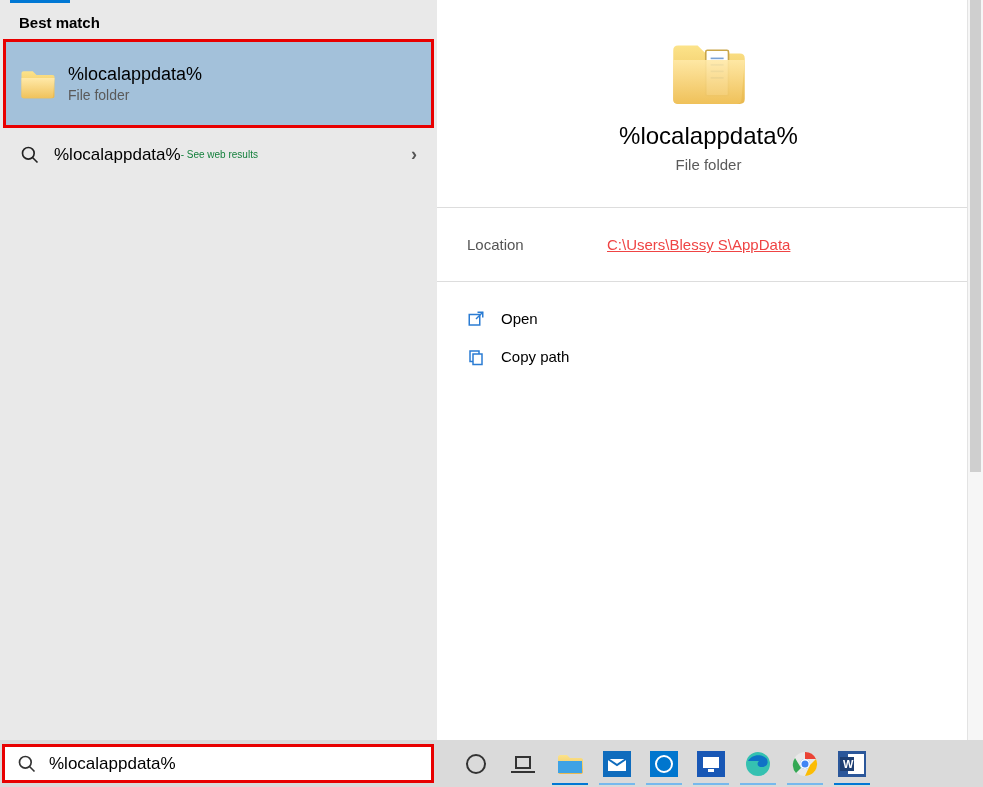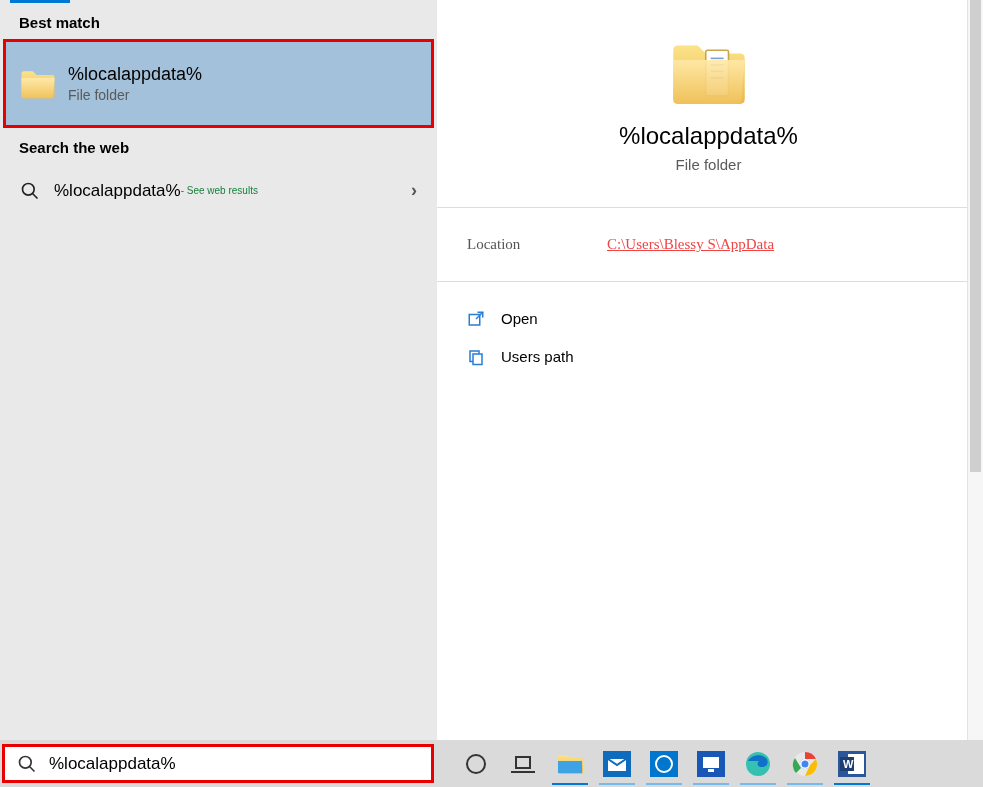--- a/index.html
+++ b/index.html
@@ -25,21 +25,21 @@
   .web-title{font-size:17px;color:#000;}
   .web-sub{font-size:10px;color:#15803d;}
   .chev{color:#555;font-size:18px;font-weight:bold;}
 
   
   .preview-top{padding-top:40px;display:flex;flex-direction:column;align-items:center;border-bottom:1px solid #ddd;padding-bottom:34px;}
   .folder-icon-lg{width:78px;height:66px;}
   .preview-title{font-size:24px;font-weight:400;color:#000;margin-top:16px;}
   .preview-sub{font-size:15px;color:#5a5a5a;margin-top:6px;}
 
-  .location-row{display:flex;align-items:flex-start;padding:28px 30px 28px 30px;border-bottom:1px solid #ddd;font-size:15px;font-family:Liberation Serif, serif;}
+  .location-row{display:flex;align-items:flex-start;padding:28px 30px 28px 30px;border-bottom:1px solid #ddd;font-size:15px;}
   .loc-label{color:#555;width:140px;}
   .loc-path{color:#ef4444;text-decoration:underline;}
 
   .actions{padding:18px 0;}
   .action-row{display:flex;padding:10px 30px;font-size:15px;color:#000;}
   .action-icon{width:18px;height:18px;margin-right:16px;}
 
   
   .bottom-bar{position:absolute;left:0;bottom:0;width:983px;height:47px;background:#dadada;display:flex;align-items:center;}
   .search-box{display:flex;align-items:center;background:#fff;height:39px;width:432px;border:3px solid #e80000;margin-left:2px;box-sizing:border-box;}
@@ -86,21 +86,20 @@
       <svg class="folder-icon-sm" viewBox="0 0 48 40">
         <path d="M2 6c0-2 1-3 3-3h12l5 5h21c2 0 3 1 3 3v25c0 2-1 3-3 3H5c-2 0-3-1-3-3z" fill="url(#fg)"></path>
         <path d="M2 12h44l-2 24c0 2-1 3-3 3H5c-2 0-3-1-3-3z" fill="url(#fg2)"></path>
       </svg>
       <div class="result-text">
         <span class="result-title">%localappdata%</span>
         <span class="result-sub">File folder</span>
       </div>
     </div>
 
-    <div class="section-label">Search the web</div>
 
     <div class="web-row">
       <div class="web-left">
         <svg class="mag-sm" viewBox="0 0 24 24">
             <circle cx="10" cy="10" r="7" fill="none" stroke="#222" stroke-width="2"></circle>
             <line x1="15" y1="15" x2="21" y2="21" stroke="#222" stroke-width="2"></line>
           </svg>
         <span class="web-title">%localappdata%</span>
         <span class="web-sub"> - See web results</span>
       </div>
@@ -135,21 +134,21 @@
             <path d="M14 3h7v7" fill="none" stroke="#2b7cd3" stroke-width="2"></path>
             <path d="M21 3l-9 9" stroke="#2b7cd3" stroke-width="2"></path>
           </svg>
         <span>Open</span>
       </div>
       <div class="action-row">
         <svg class="action-icon" viewBox="0 0 24 24">
             <rect x="4" y="4" width="12" height="14" fill="none" stroke="#2b7cd3" stroke-width="2"></rect>
             <rect x="8" y="8" width="12" height="14" fill="#fff" stroke="#2b7cd3" stroke-width="2"></rect>
           </svg>
-        <span>Users path</span>
+        <span>Copy path</span>
       </div>
     </div>
   </div>
 </div>
 
 <div class="scrollbar">
     <div class="thumb"></div>
   </div>
 
 <div class="bottom-bar">

